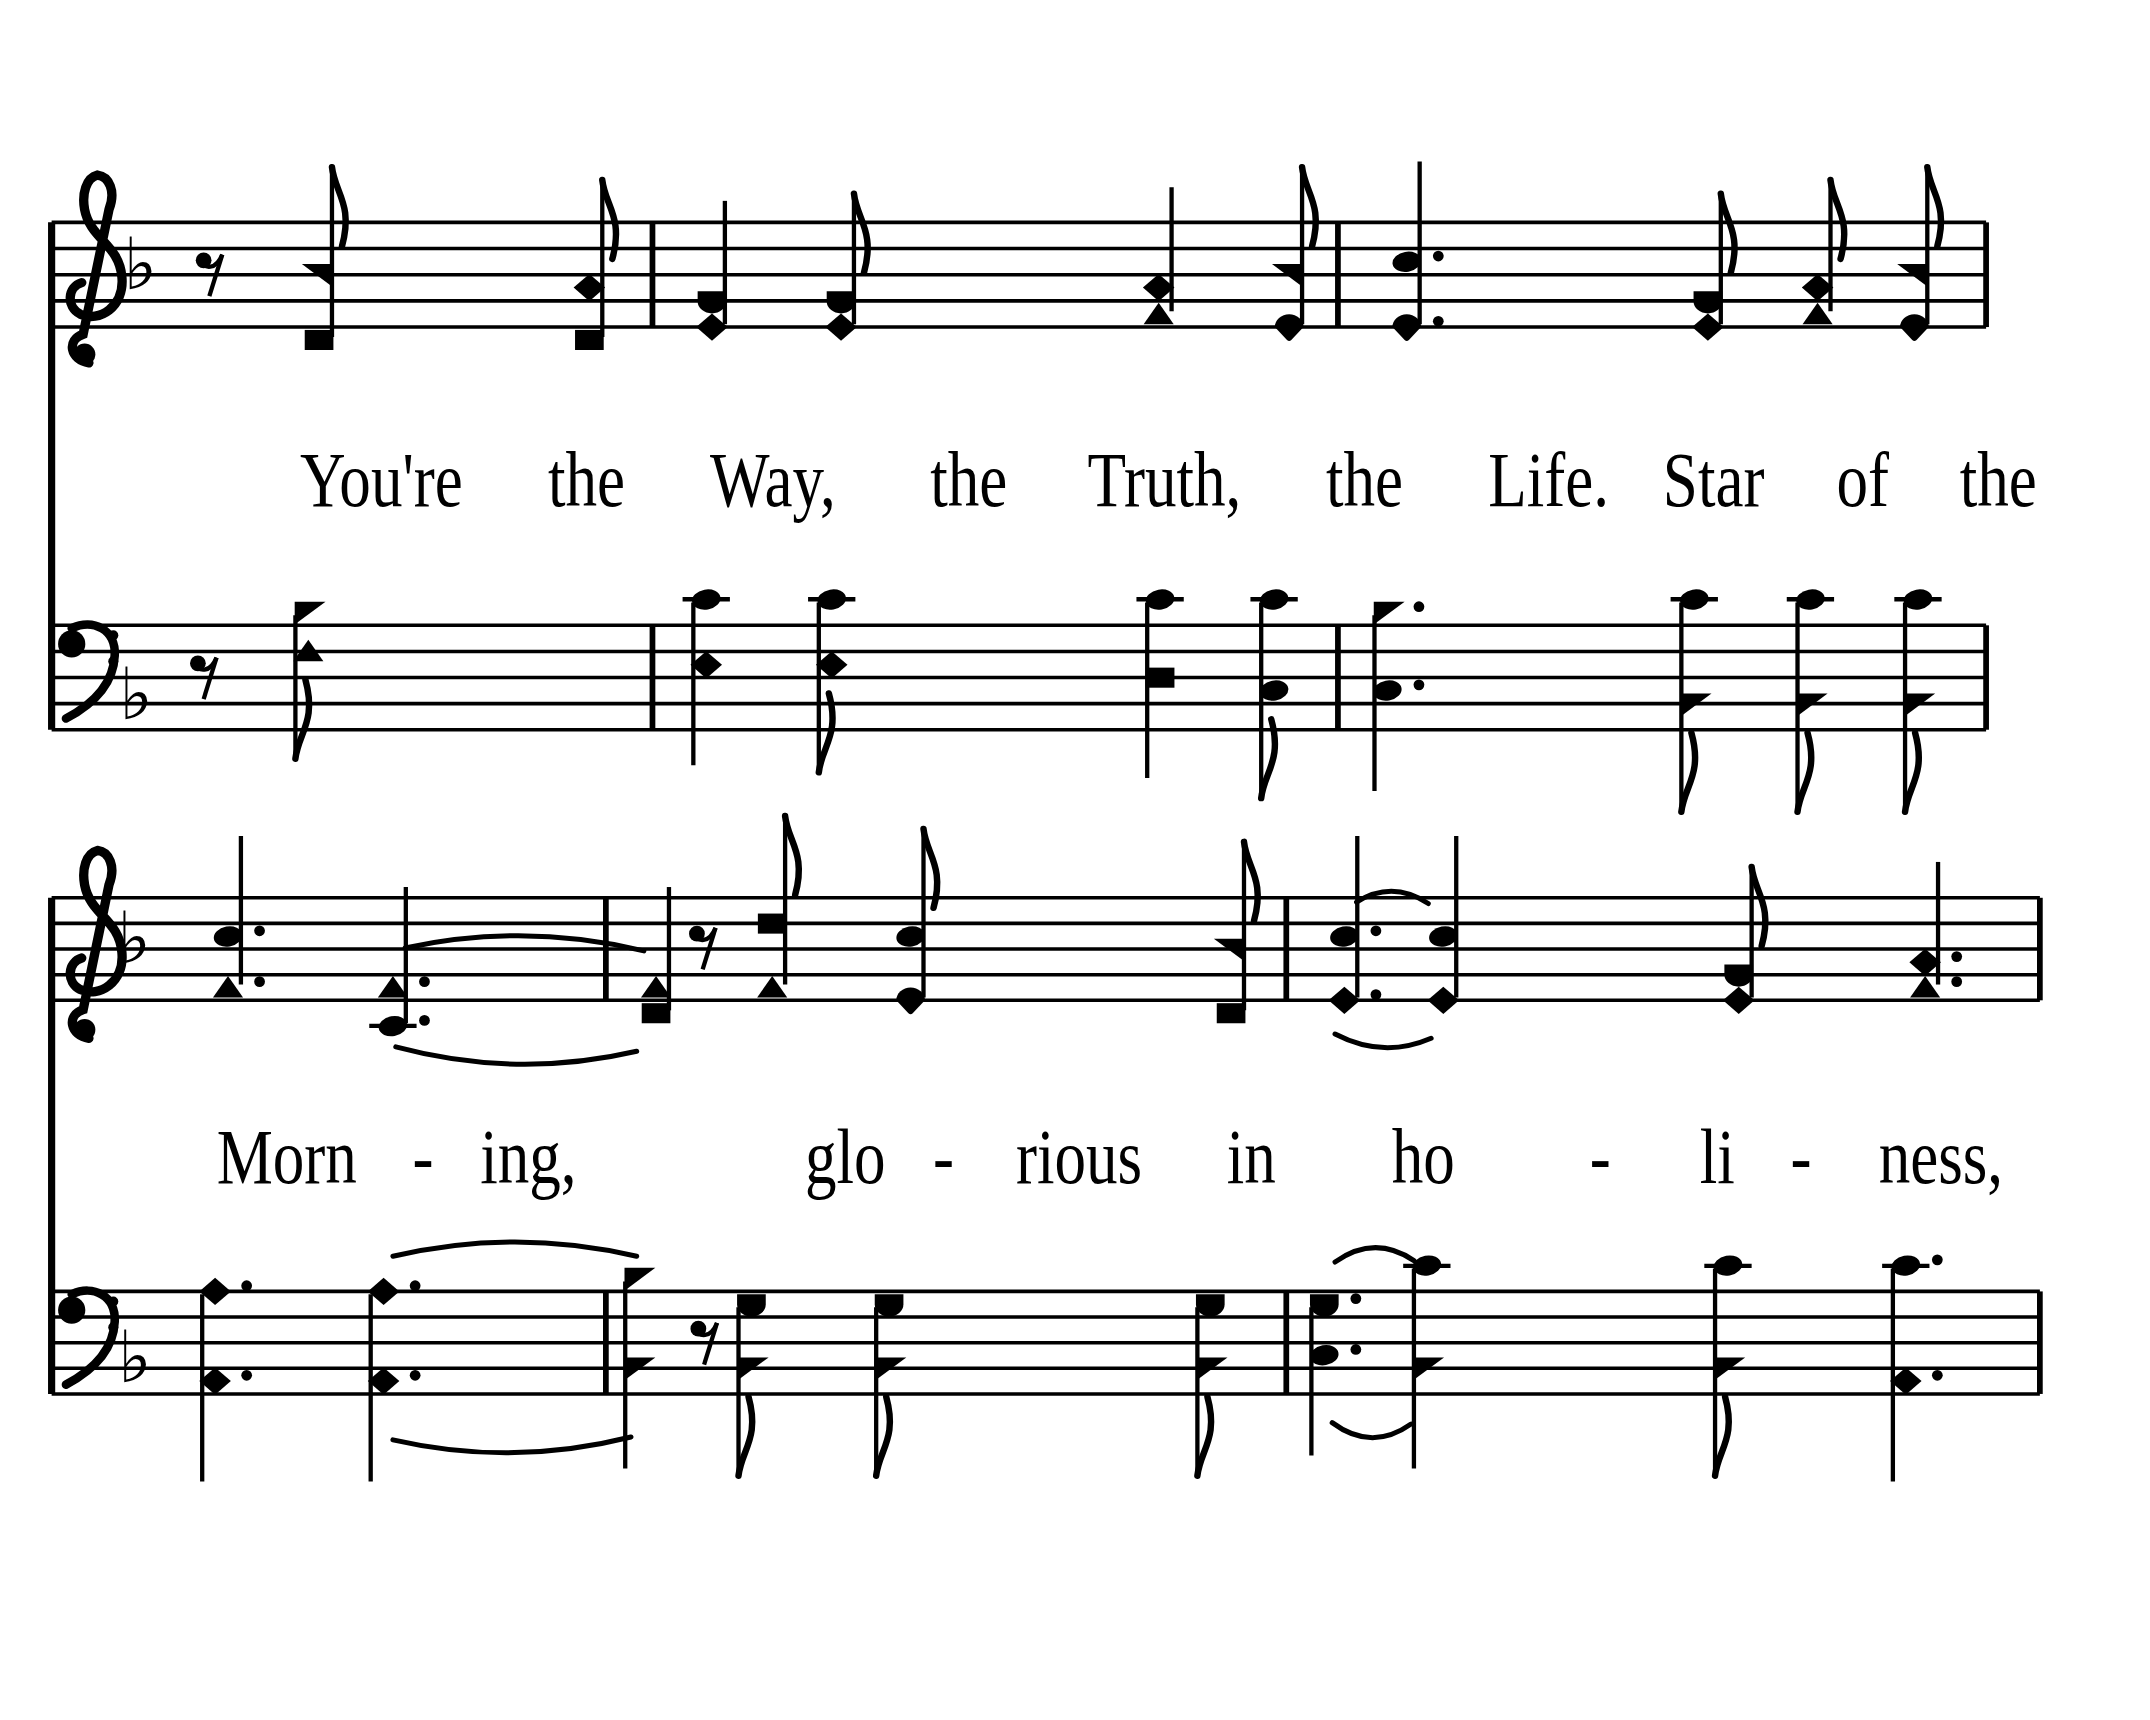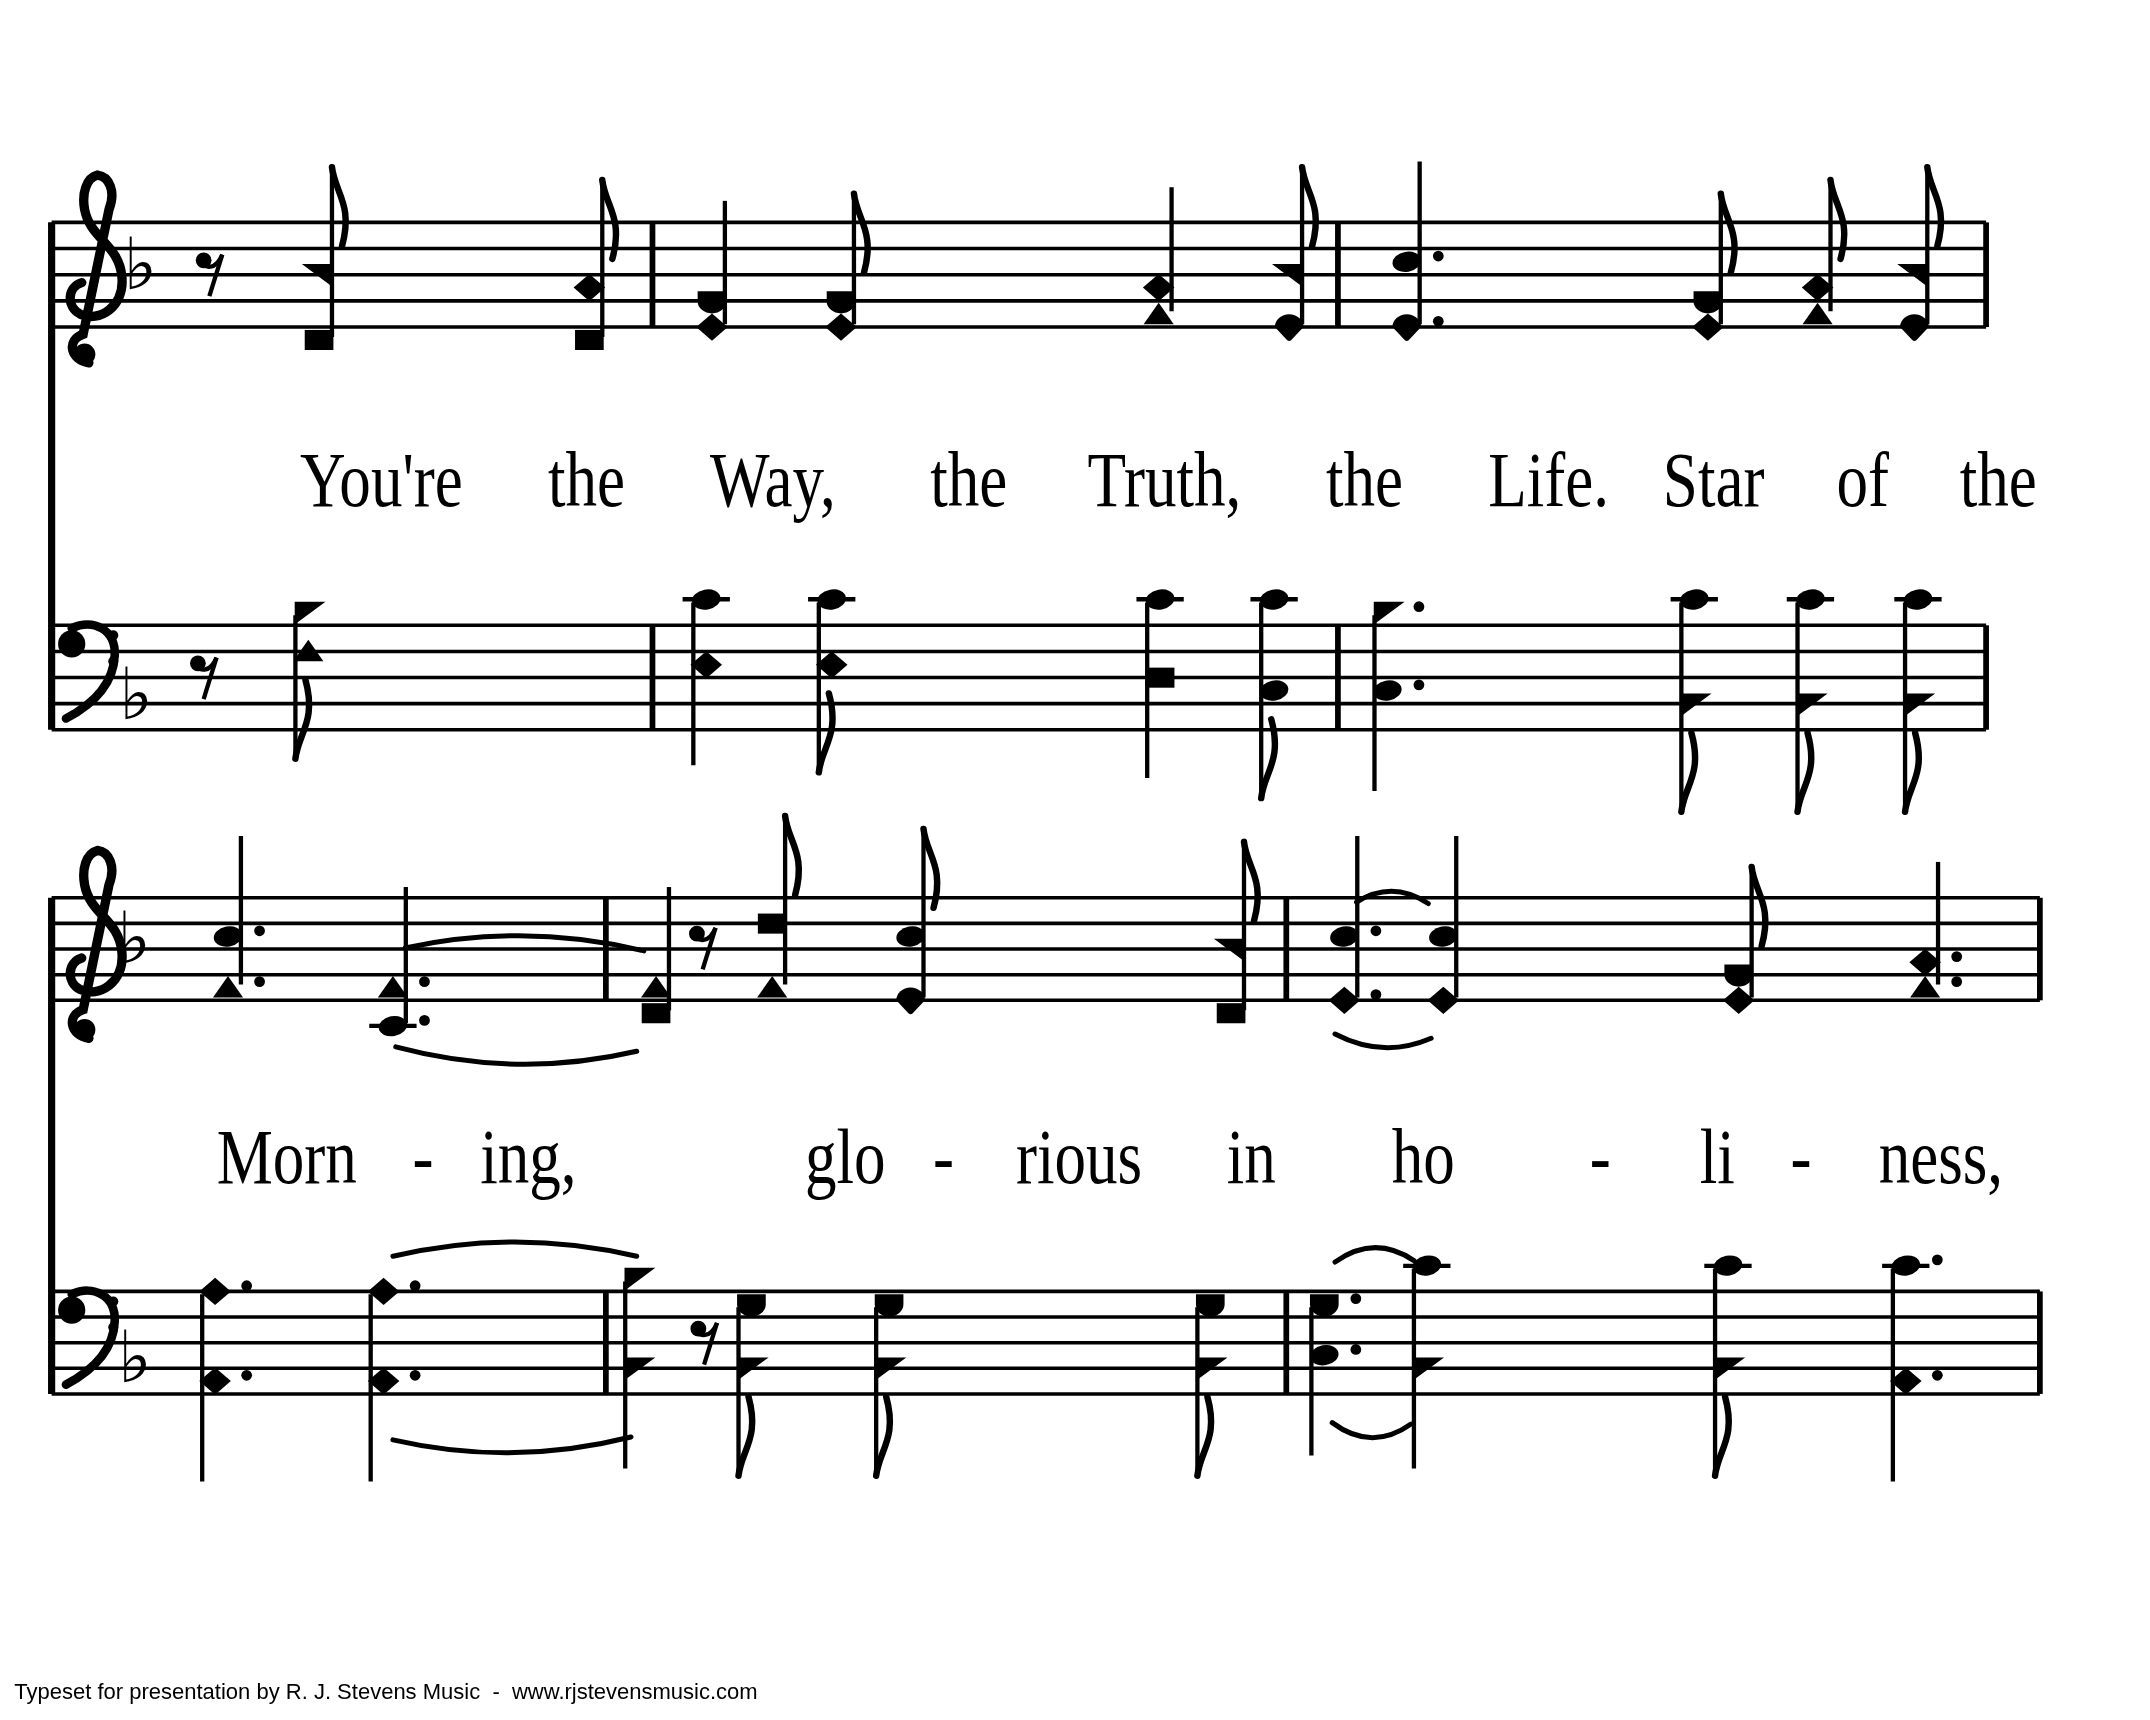--- a/index.html
+++ b/index.html
@@ -381,15 +381,14 @@
           <text transform="translate(1505,1650) scale(0.8,1)" font-size="110" text-anchor="middle" class="lyric">rious</text>
           <text transform="translate(1745,1650) scale(0.8,1)" font-size="110" text-anchor="middle" class="lyric">in</text>
           <text transform="translate(1985,1650) scale(0.8,1)" font-size="110" text-anchor="middle" class="lyric">ho</text>
           <text transform="translate(2232,1650) scale(0.8,1)" font-size="110" text-anchor="middle" class="lyric">-</text>
           <text transform="translate(2395,1650) scale(0.8,1)" font-size="110" text-anchor="middle" class="lyric">li</text>
           <text transform="translate(2512,1650) scale(0.8,1)" font-size="110" text-anchor="middle" class="lyric">-</text>
           <text transform="translate(2707,1650) scale(0.8,1)" font-size="110" text-anchor="middle" class="lyric">ness,</text>
         </g>
       </g>
     </svg>
-  <div id="credit">Typeset for presentation by R. J. Stevens Music  -  www.rjstevensmusic.com</div>
 </div>
 
 
 </body></html>

